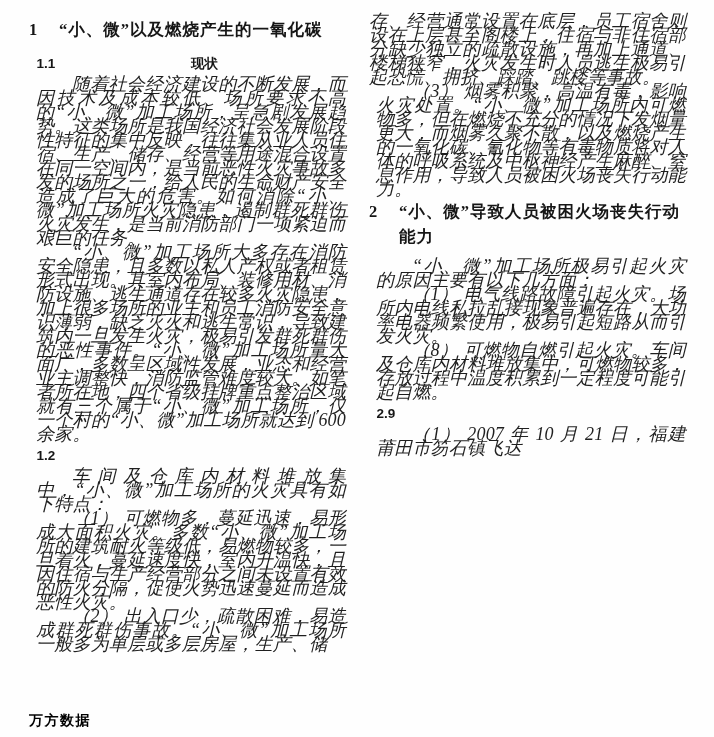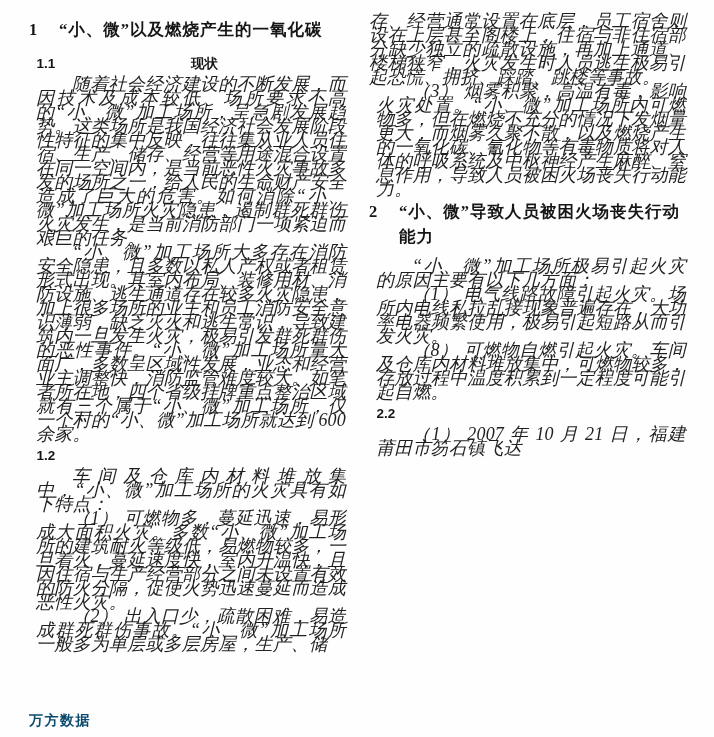--- a/index.html
+++ b/index.html
@@ -56,21 +56,21 @@
   .h2 .h-num { min-width: 34px; }
   .h2 .h-text { flex: 1; }
 
   .watermark {
     position: absolute;
     left: 29px;
     bottom: 7px;
     font-size: 14px;
     font-weight: 600;
     letter-spacing: 1.5px;
-    color: #0c4a6e;
+    color: #000000;
     font-family: "Liberation Serif", "DejaVu Serif", serif;
   }
 </style>
 </head>
 <body>
 
 <div class="page">
   <div class="columns">
 
     <div class="col">
@@ -104,21 +104,21 @@
         <span class="h-num">2</span>
         <span class="h-text">“小、微”导致人员被困火场丧失行动能力</span>
       </div>
 
 
       <p class="body indent">“小、微”加工场所极易引起火灾的原因主要有以下几方面：</p>
       <p class="body indent">（1） 电气线路故障引起火灾。场所内电线私拉乱接现象普遍存在，大功率电器频繁使用，极易引起短路从而引发火灾。</p>
       <p class="body indent">（8） 可燃物自燃引起火灾。车间及仓库内材料堆放集中，可燃物较多，存放过程中温度积累到一定程度可能引起自燃。</p>
 
       <div class="h2">
-        <span class="h-num">2.2</span>
+        <span class="h-num">2.9</span>
       </div>
 
       <p class="body indent">（1） 2007 年 10 月 21 日，福建莆田市笏石镇飞达</p>
     </div>
 
   </div>
 
   <div class="watermark">万方数据</div>
 </div>
 

